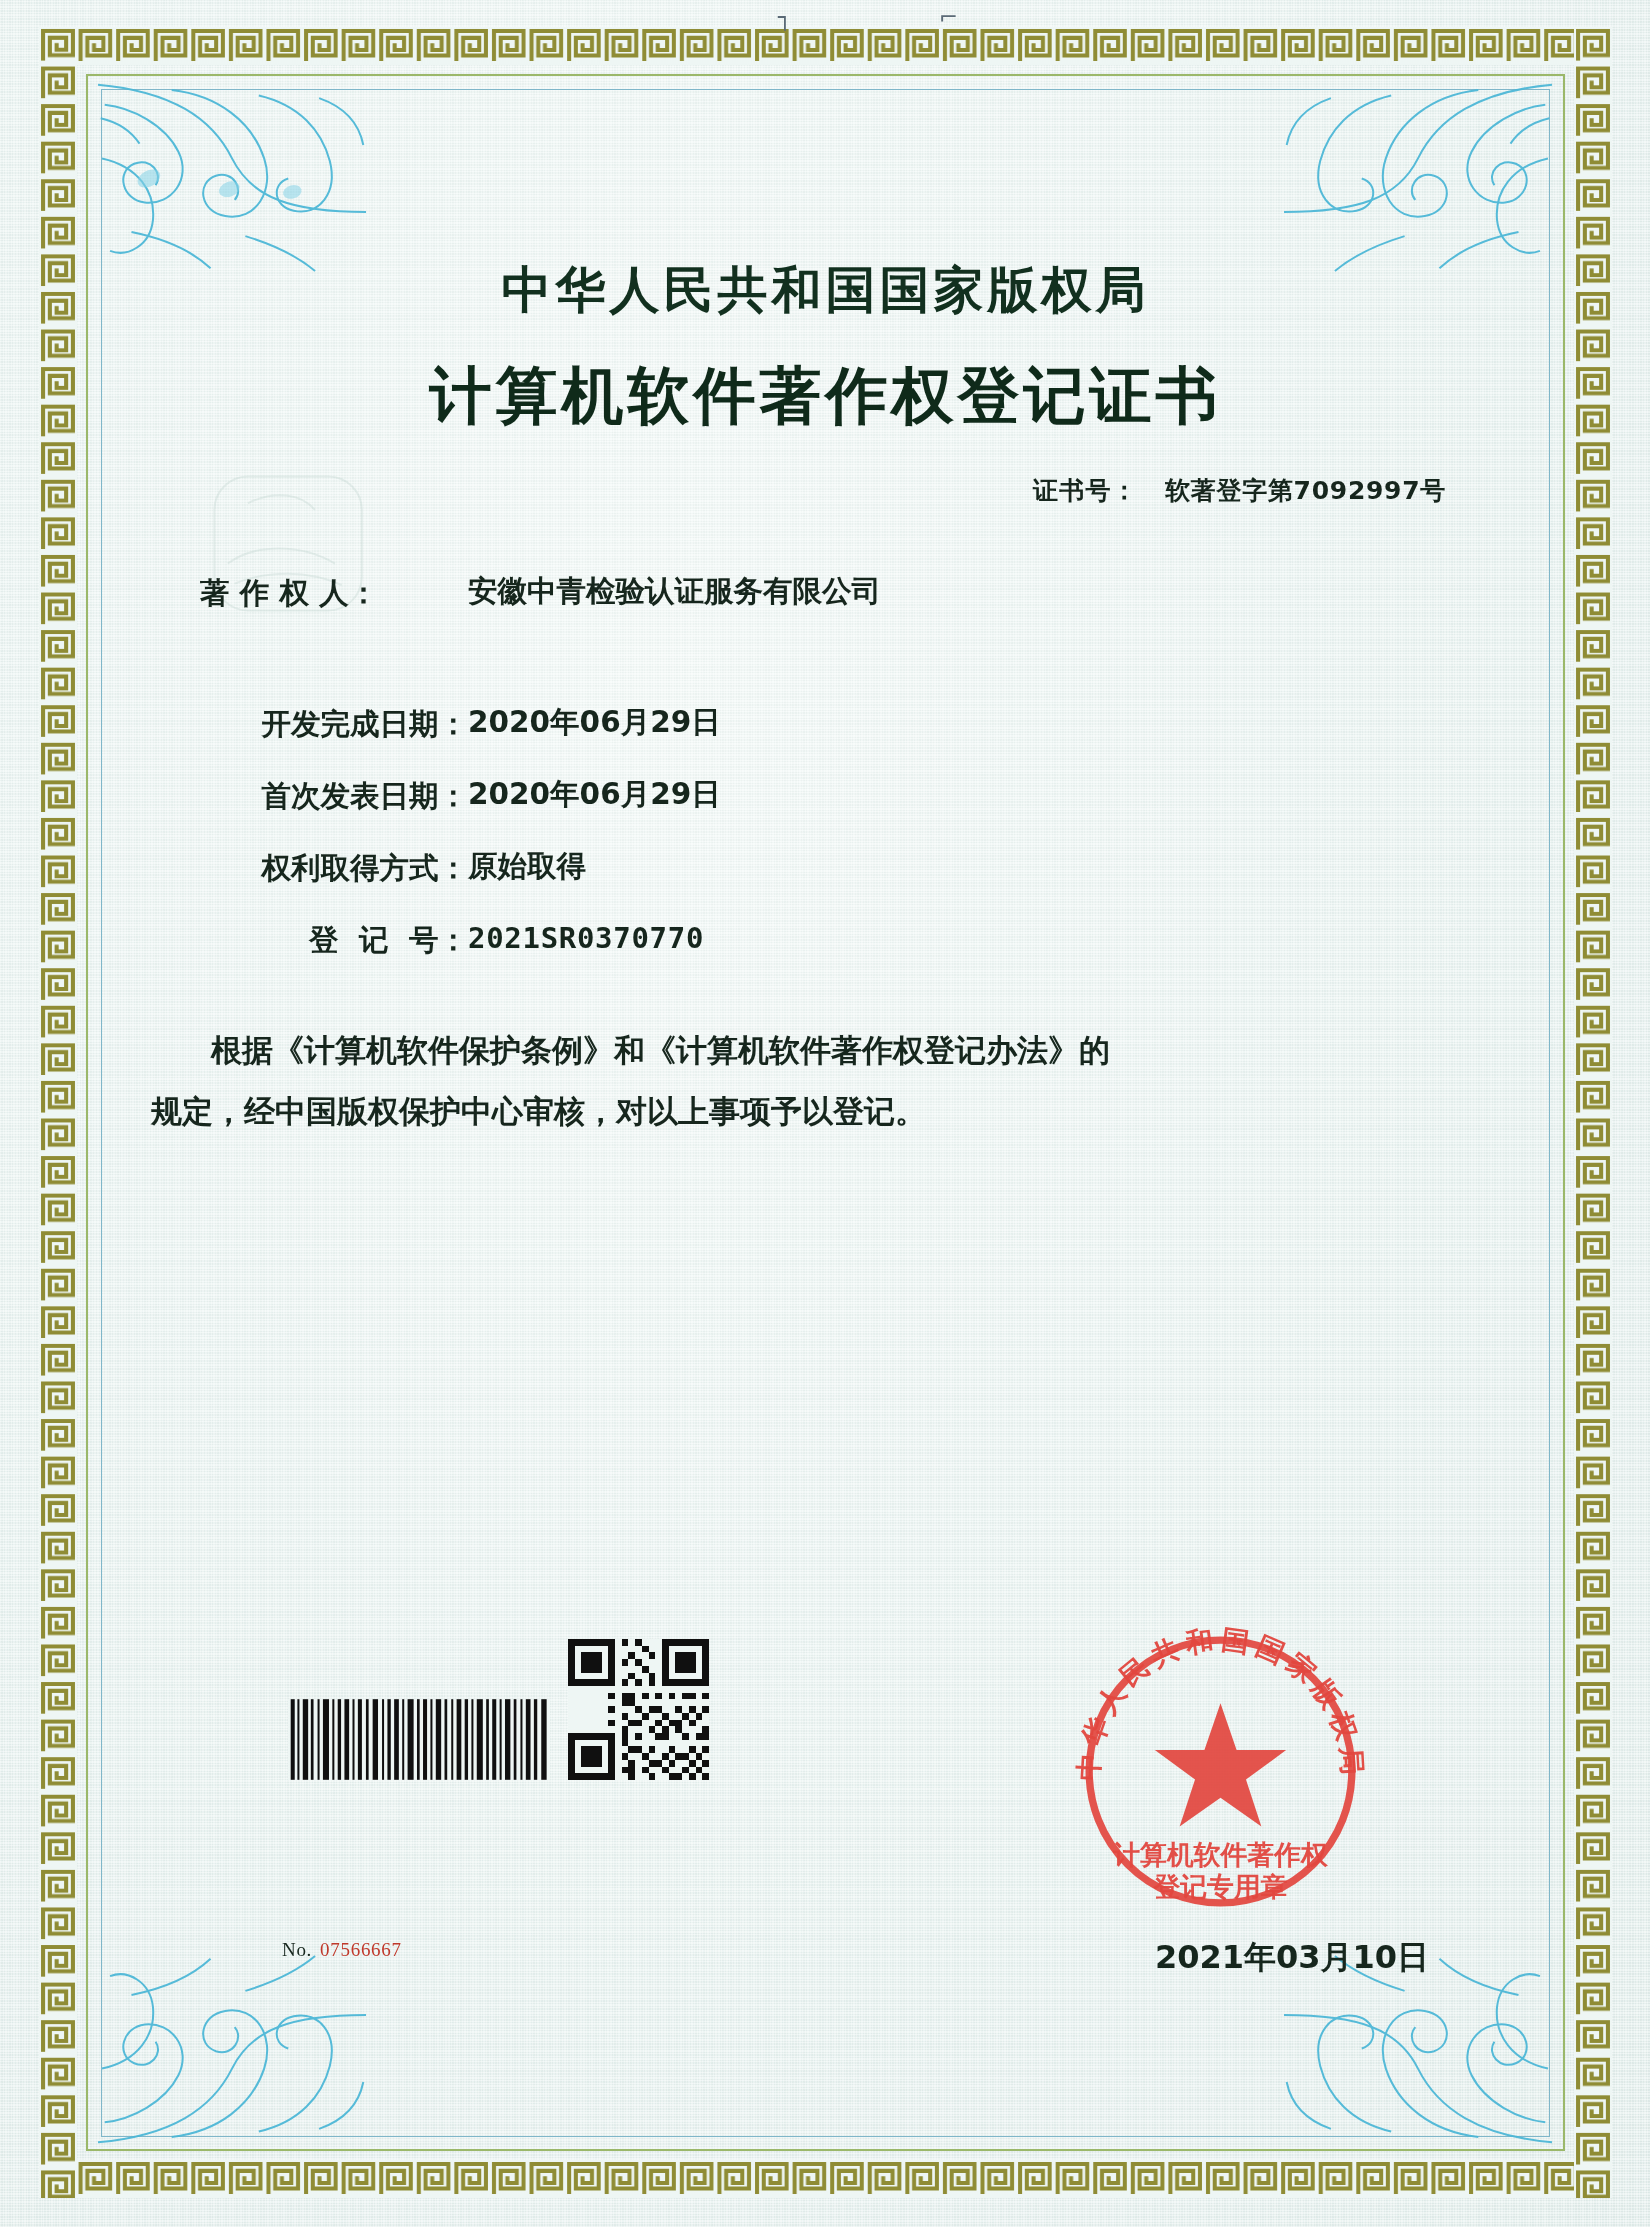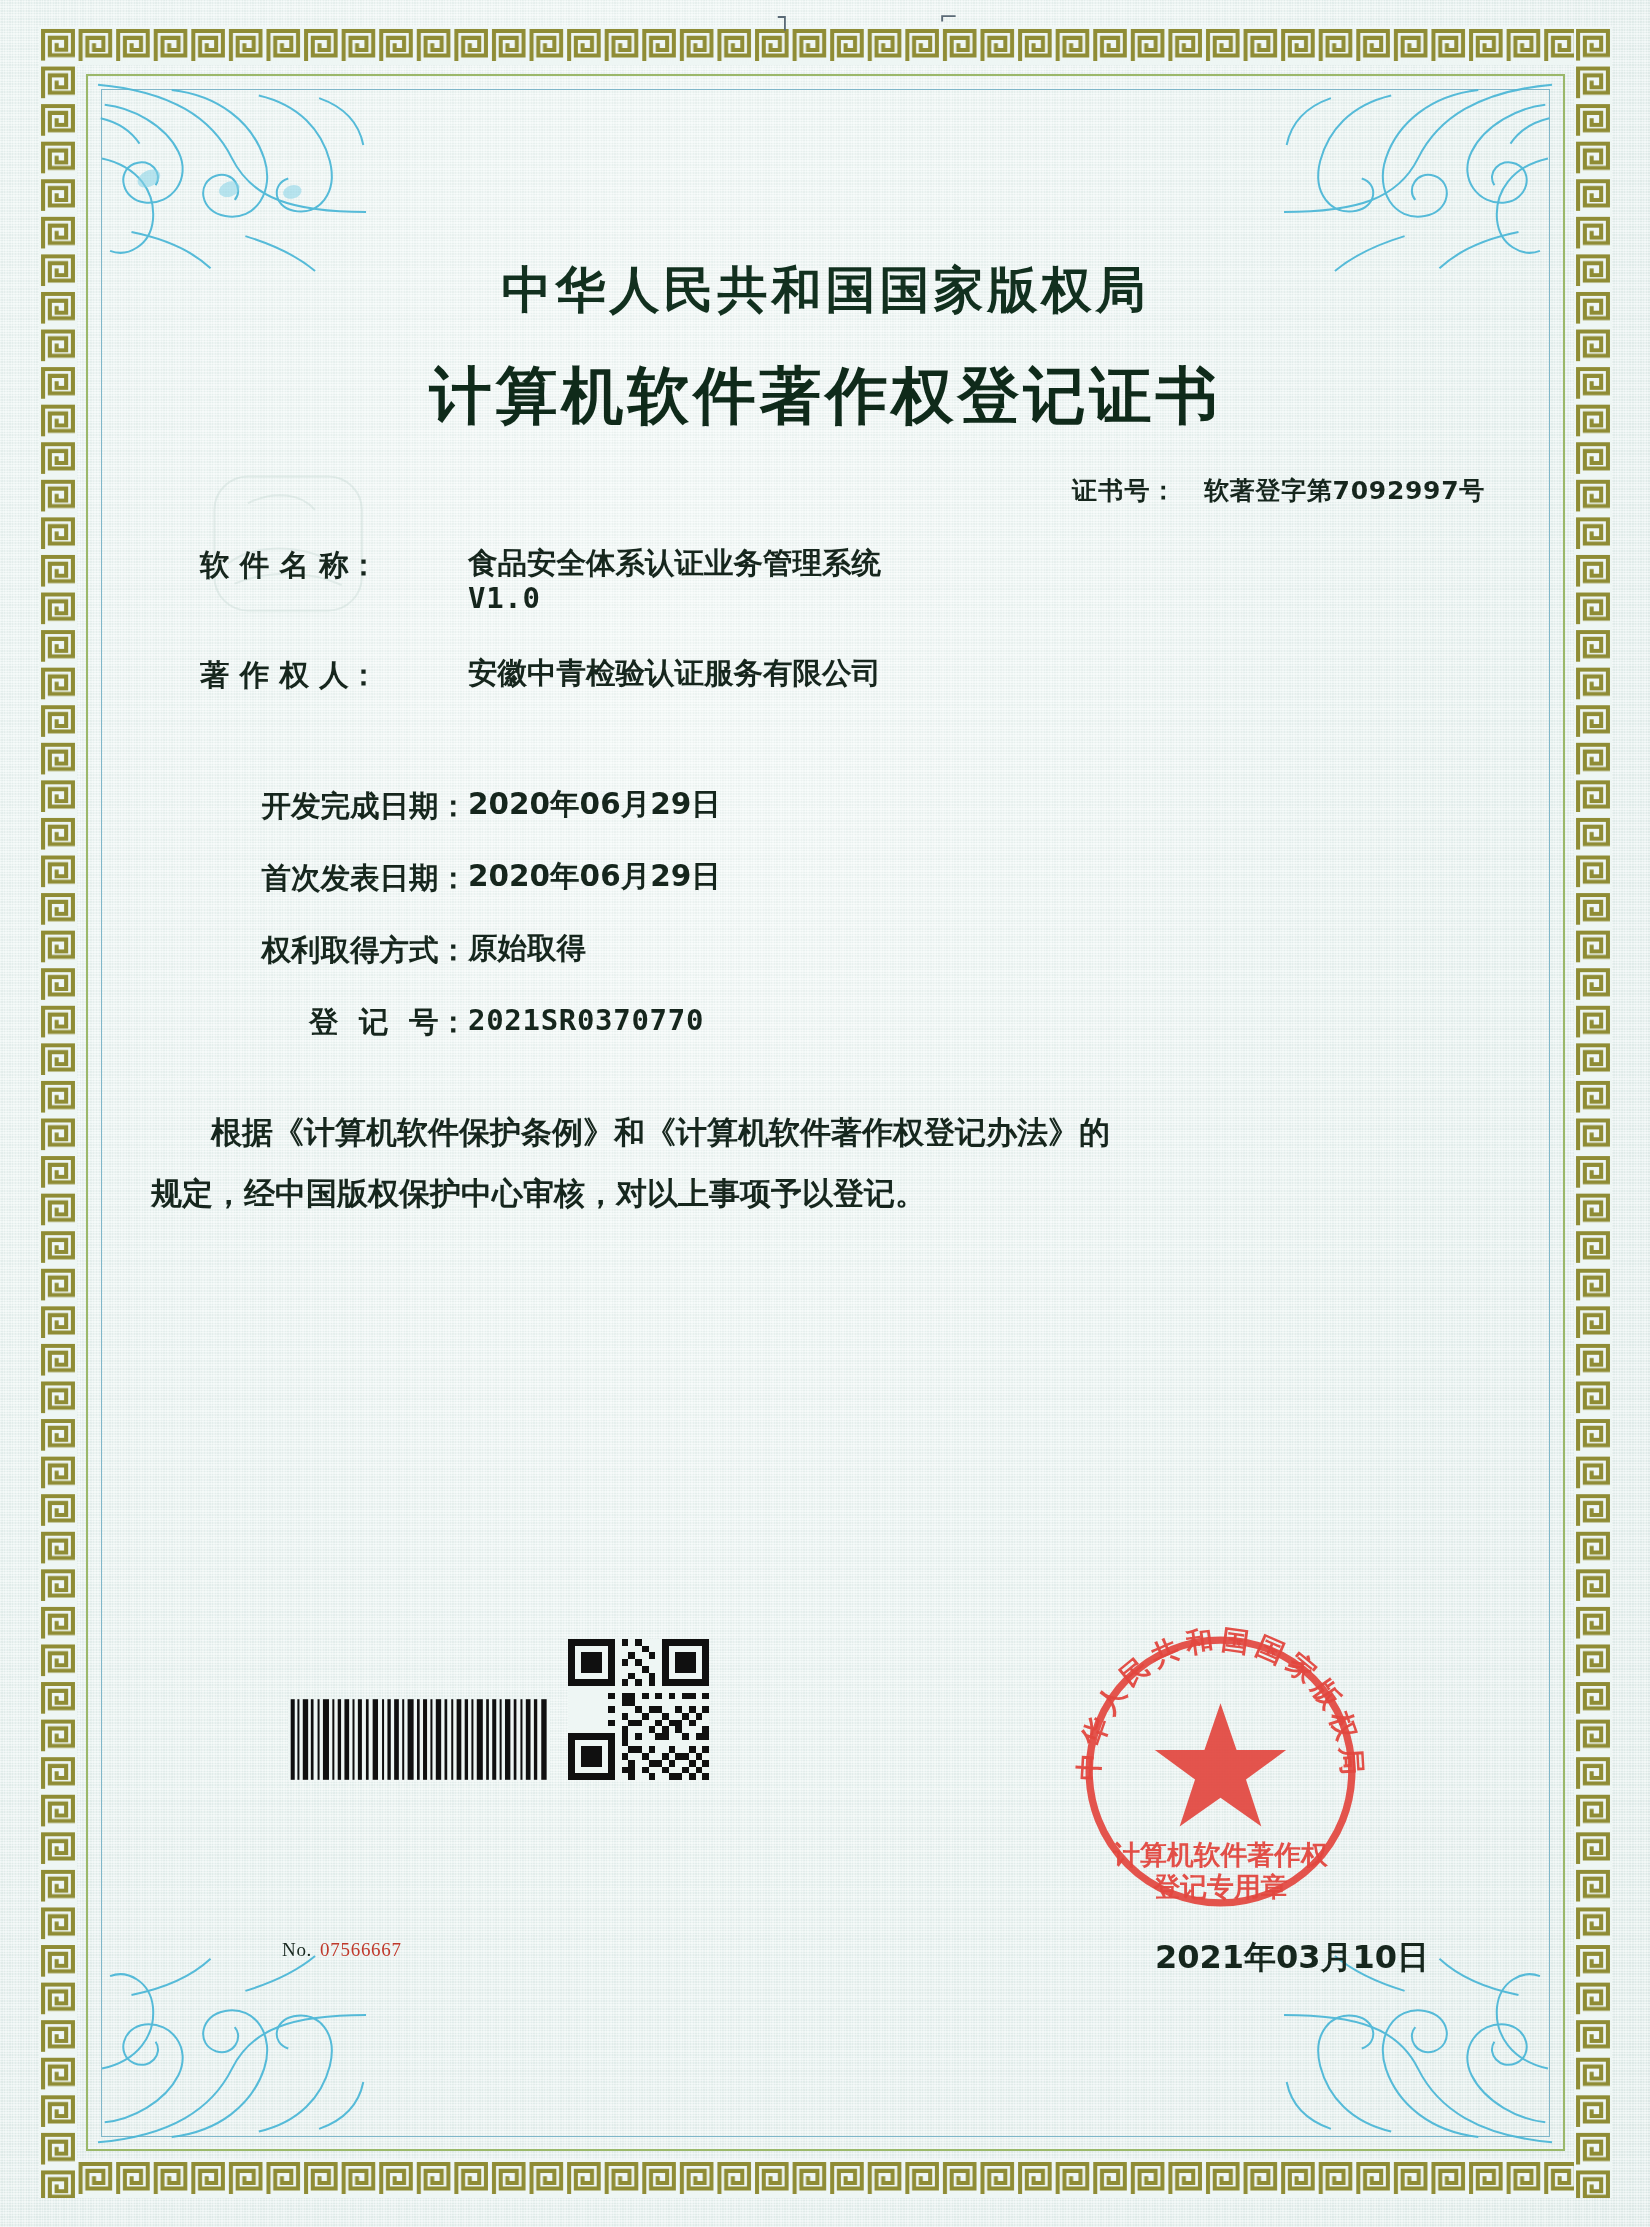--- a/index.html
+++ b/index.html
@@ -110,21 +110,21 @@
     font-weight: bold;
     font-size: 62px;
     letter-spacing: 4px;
     color: #0f2a1a;
     margin-top: 29.5px;
   }
 
   .cert-no-row {
     margin-top: 36px;
     text-align: right;
-    padding-right: 65px;
+    padding-right: 104px;
     font-size: 25px;
     font-weight: bold;
     color: #16261d;
     font-family: "DejaVu Sans", "Liberation Sans", sans-serif;
   }
   .cert-no-label { letter-spacing: 1.3px; }
   .cert-no-value { margin-left: 27px; letter-spacing: 0.7px; }
 
   .fields {
     margin-top: 39px;
@@ -335,27 +335,20 @@
       <div class="org-title">中华人民共和国国家版权局</div>
       <div class="cert-title">计算机软件著作权登记证书</div>
     </div>
 
     <div class="cert-no-row">
       <span class="cert-no-label">证书号：</span><span class="cert-no-value">软著登字第7092997号</span>
     </div>
 
     <div class="fields">
 
-      <div class="field-row">
-        <div class="field-label">软 件 名 称：</div>
-        <div>
-          <div class="field-value">食品安全体系认证业务管理系统</div>
-          <div class="field-value mono">V1.0</div>
-        </div>
-      </div>
 
       <div class="spacer-sm"></div>
 
       <div class="field-row">
         <div class="field-label">著 作 权 人：</div>
         <div class="field-value">安徽中青检验认证服务有限公司</div>
       </div>
 
       <div class="spacer-md"></div>
 

